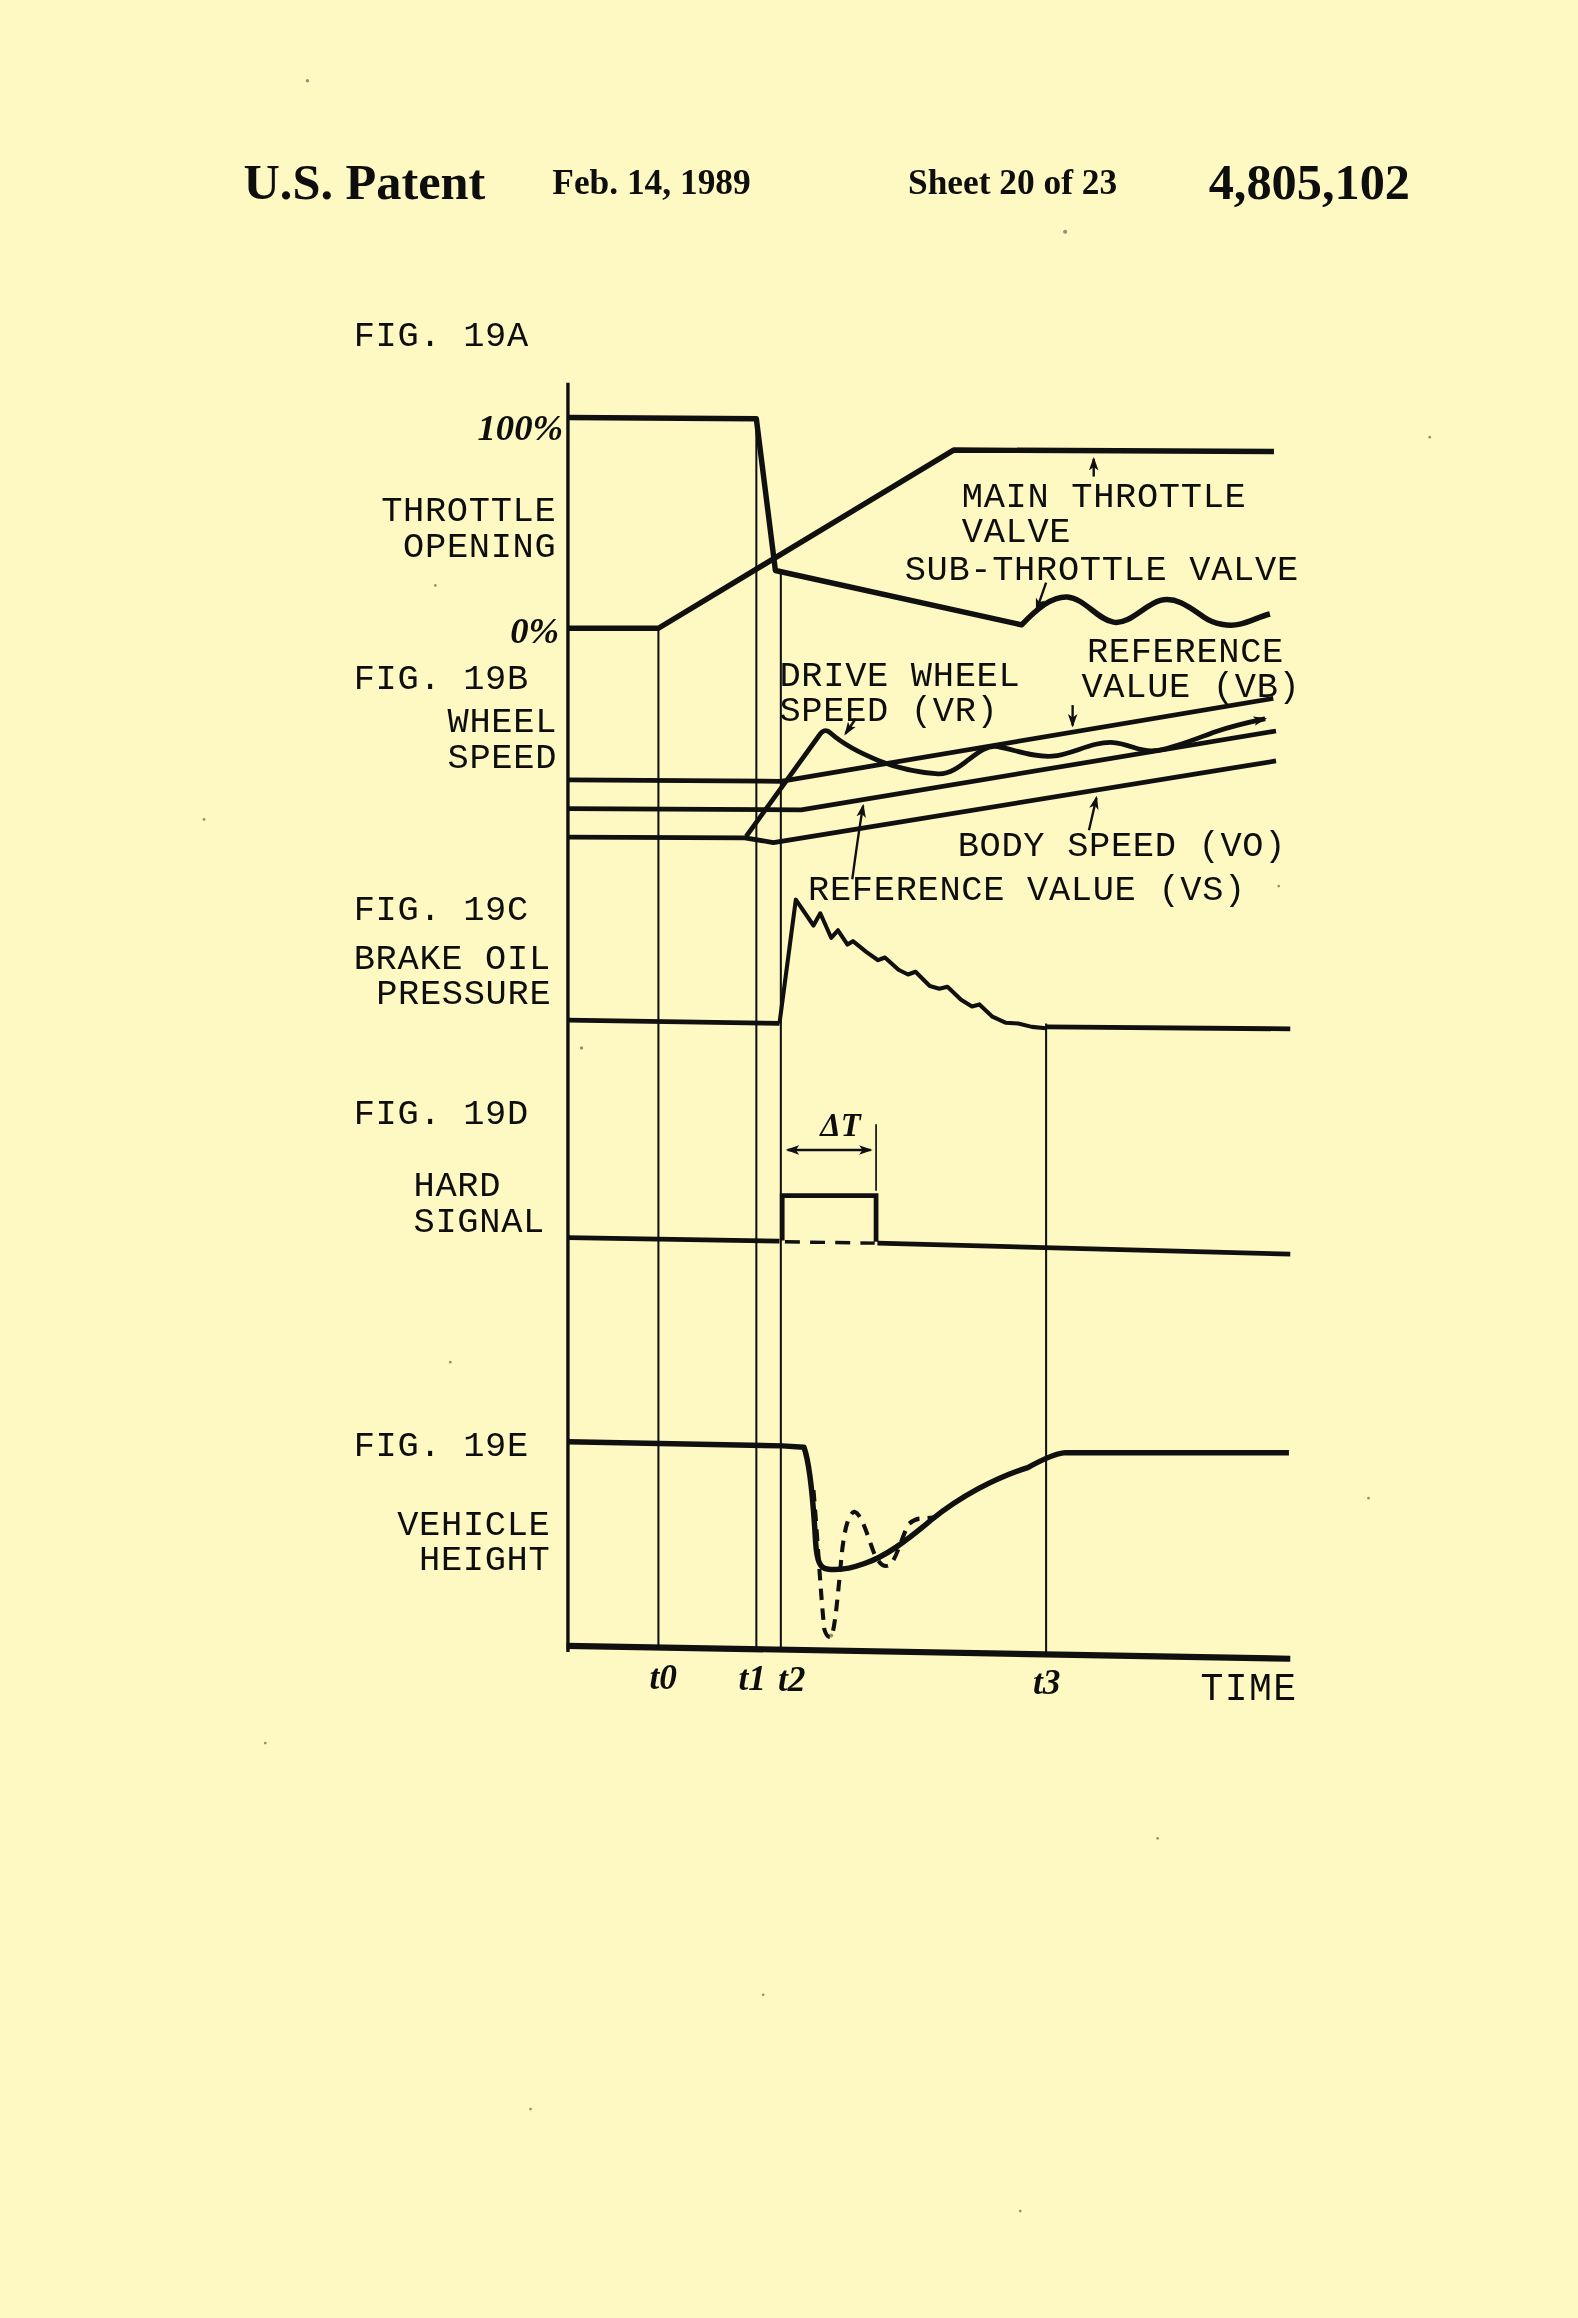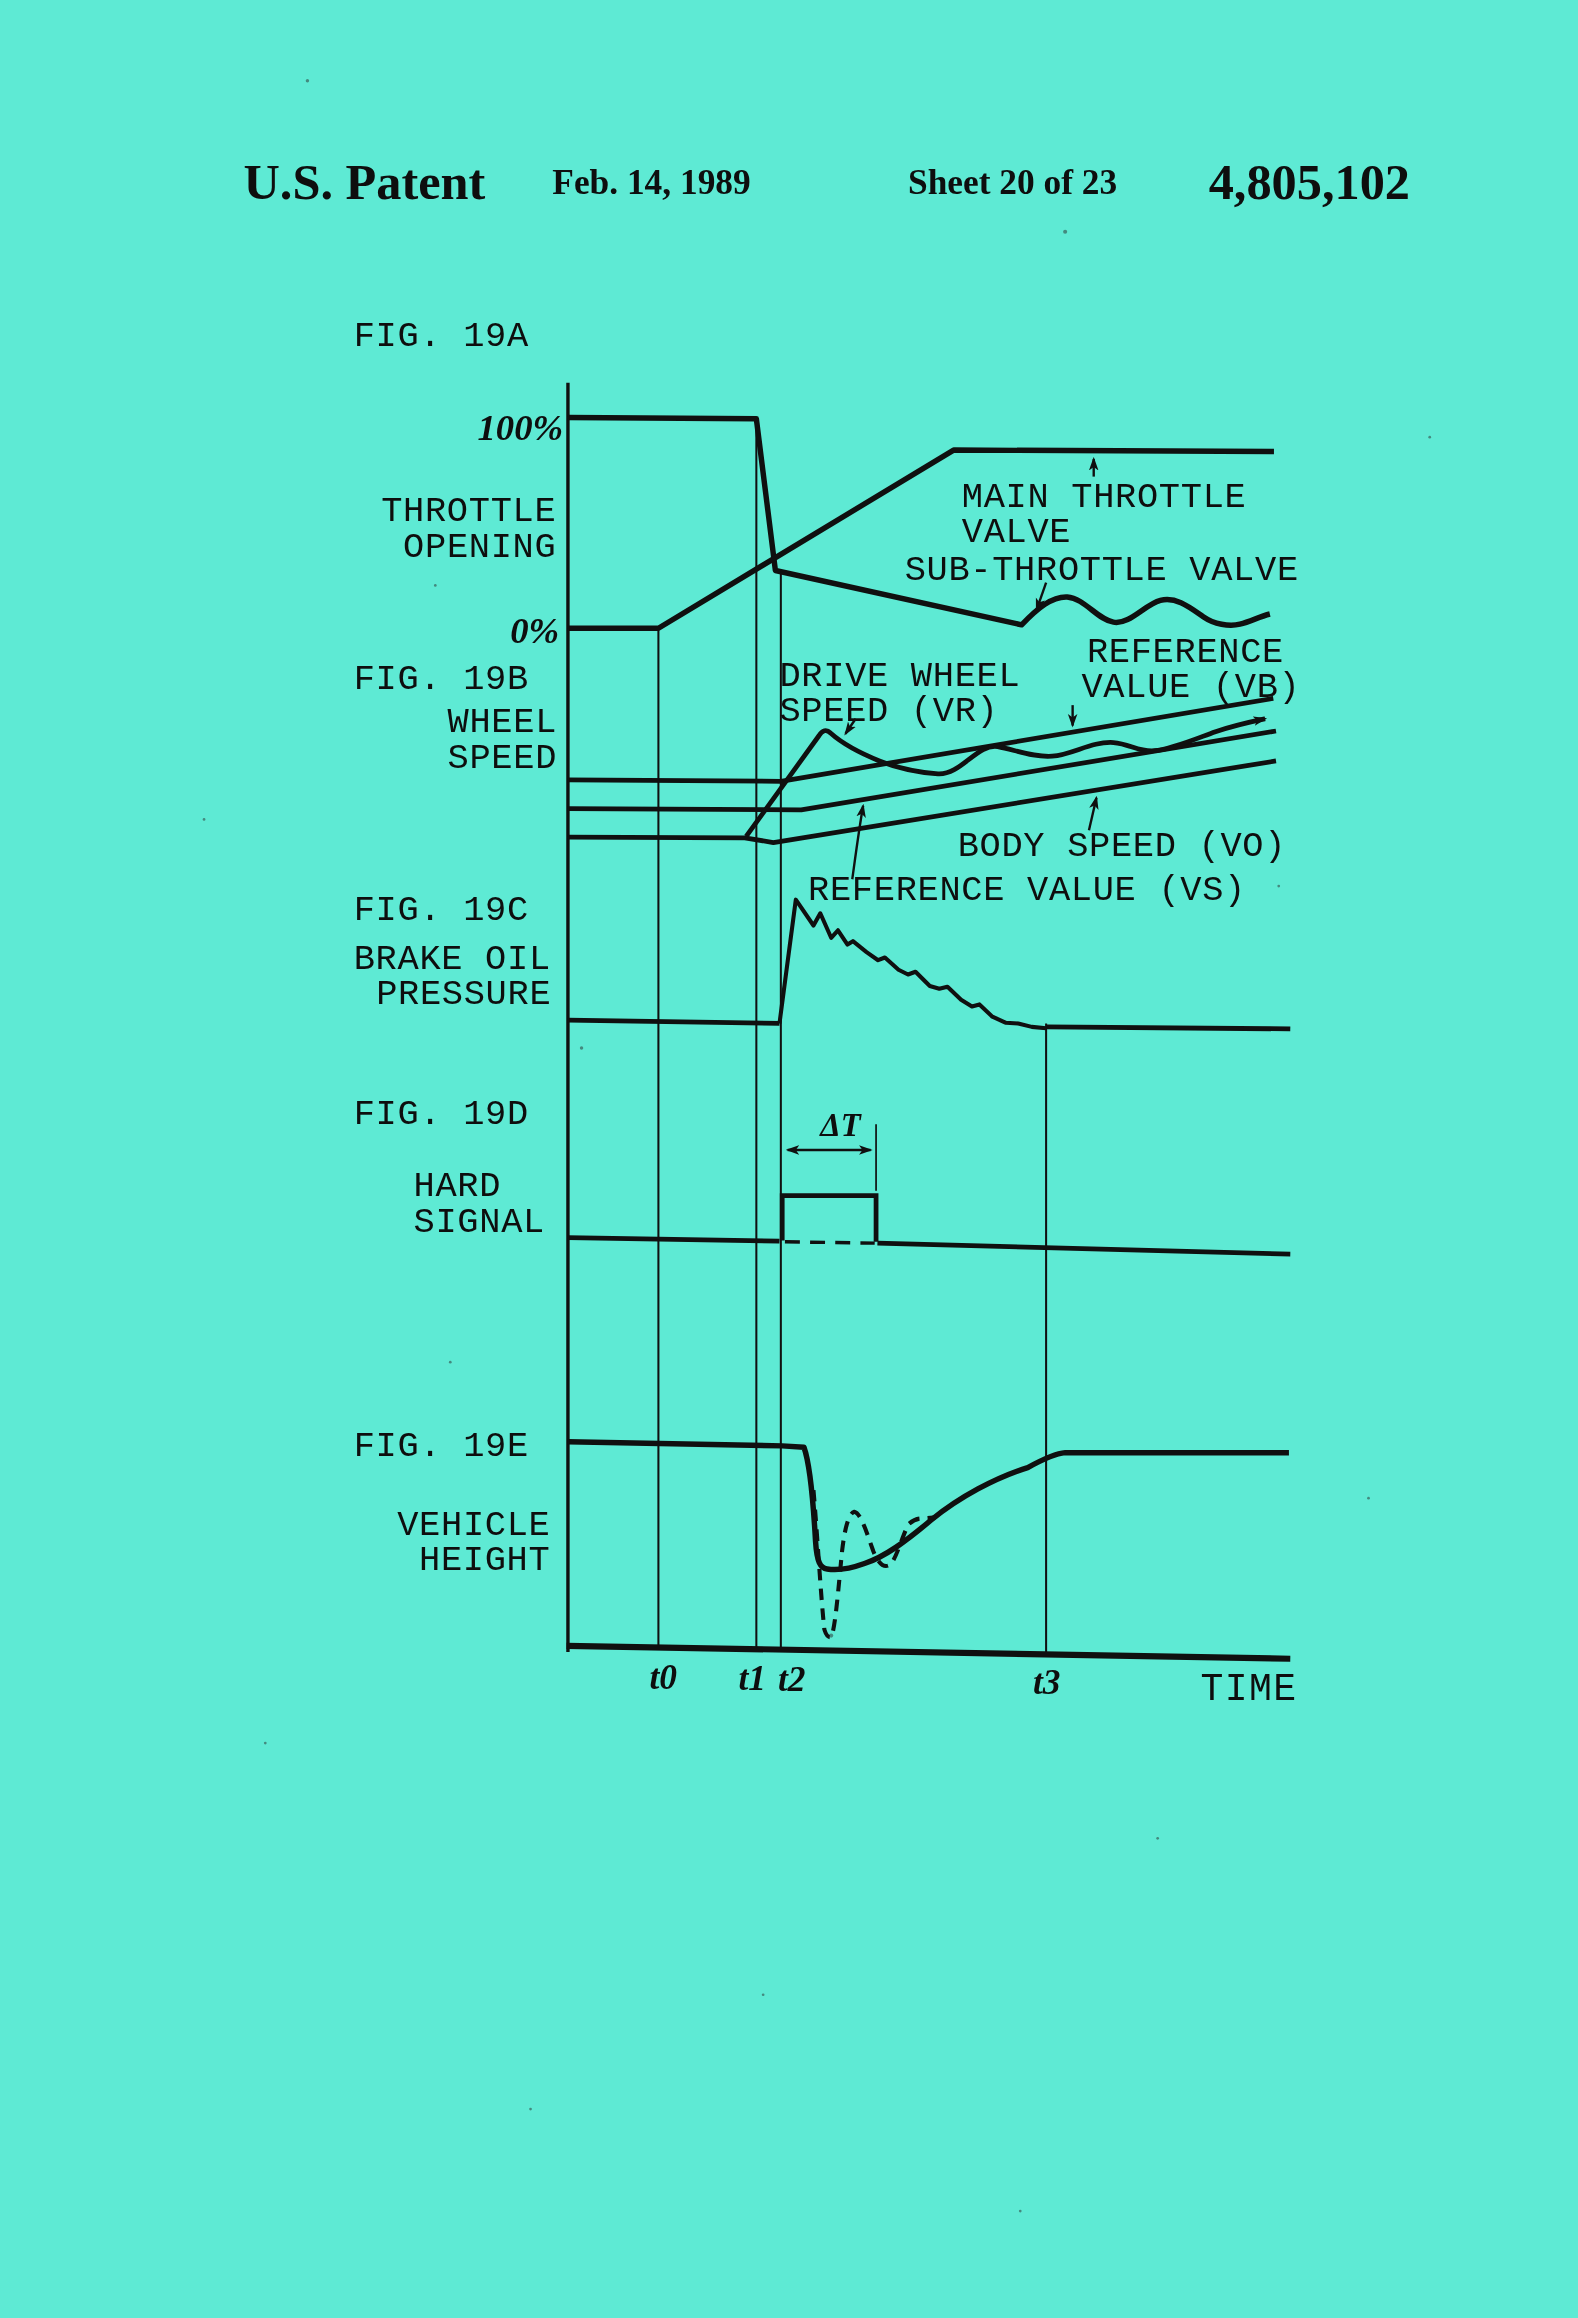--- a/index.html
+++ b/index.html
@@ -1,16 +1,16 @@
 <!DOCTYPE html>
 <html style="font-size:11px"><head>
 <meta charset="utf-8">
 <style>
   html,body{margin:0;padding:0;background:#ffffff;}
-  .page{position:relative;width:1578px;height:2319px;background:#5eead4;overflow:hidden;}
+  .page{position:relative;width:1578px;height:2319px;background:#fef9c3;overflow:hidden;}
   svg{display:block;}
   text{fill:#0e0e0e;}
   .stroke{stroke:#101010;fill:none;}
   .t-mono{font-family:"Liberation Mono","DejaVu Sans Mono",monospace;font-size:52px;letter-spacing:1px;}
   .t-mono-lg{font-family:"Liberation Mono","DejaVu Sans Mono",monospace;font-size:56px;letter-spacing:2px;}
   .t-ital{font-family:"Liberation Serif","DejaVu Serif",serif;font-style:italic;font-weight:bold;font-size:54px;}
   .t-ital-sm{font-family:"Liberation Serif","DejaVu Serif",serif;font-style:italic;font-weight:bold;font-size:48px;}
   .t-tick{font-family:"Liberation Serif","DejaVu Serif",serif;font-style:italic;font-weight:bold;font-size:52px;}
   .hdr-lg{font-family:"Liberation Serif","DejaVu Serif",serif;font-weight:bold;font-size:74px;}
   .hdr-sm{font-family:"Liberation Serif","DejaVu Serif",serif;font-weight:bold;font-size:52px;}

